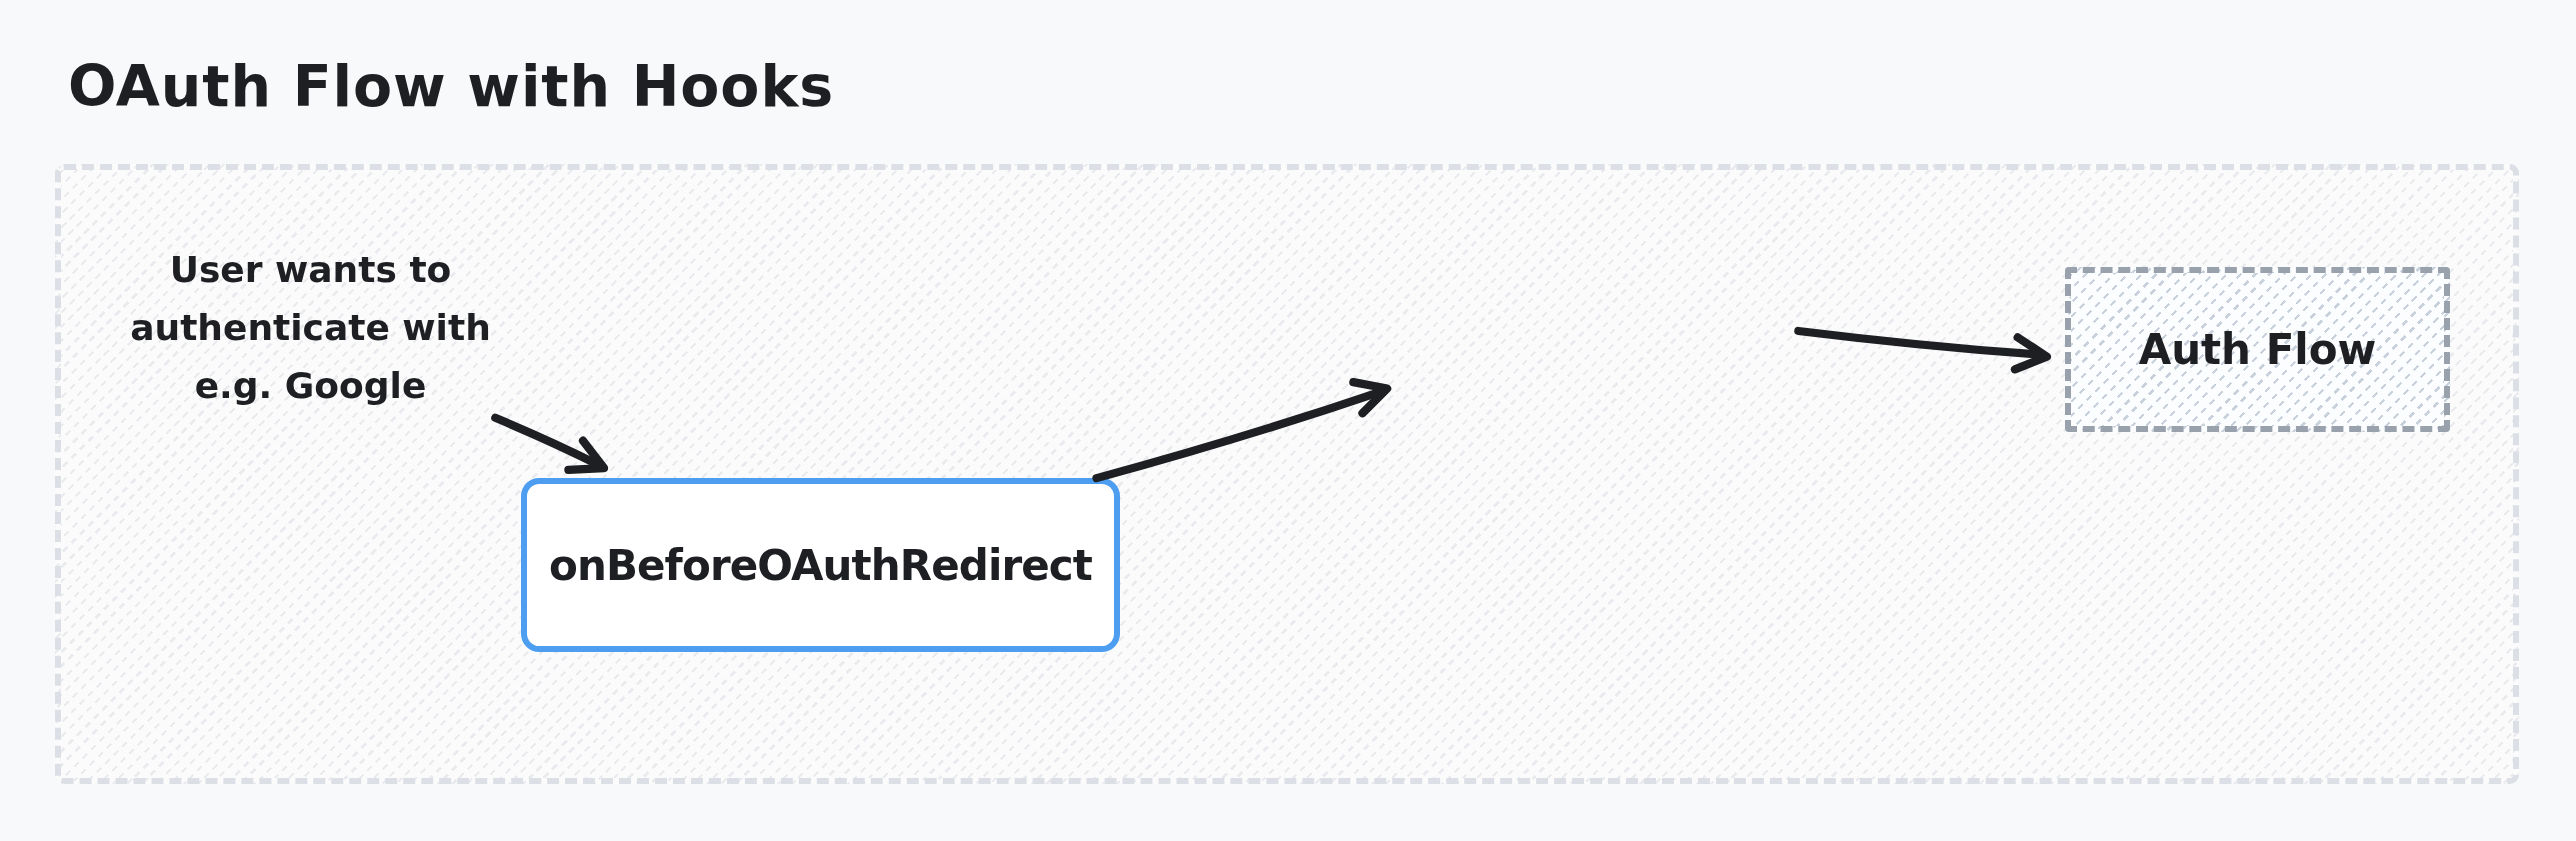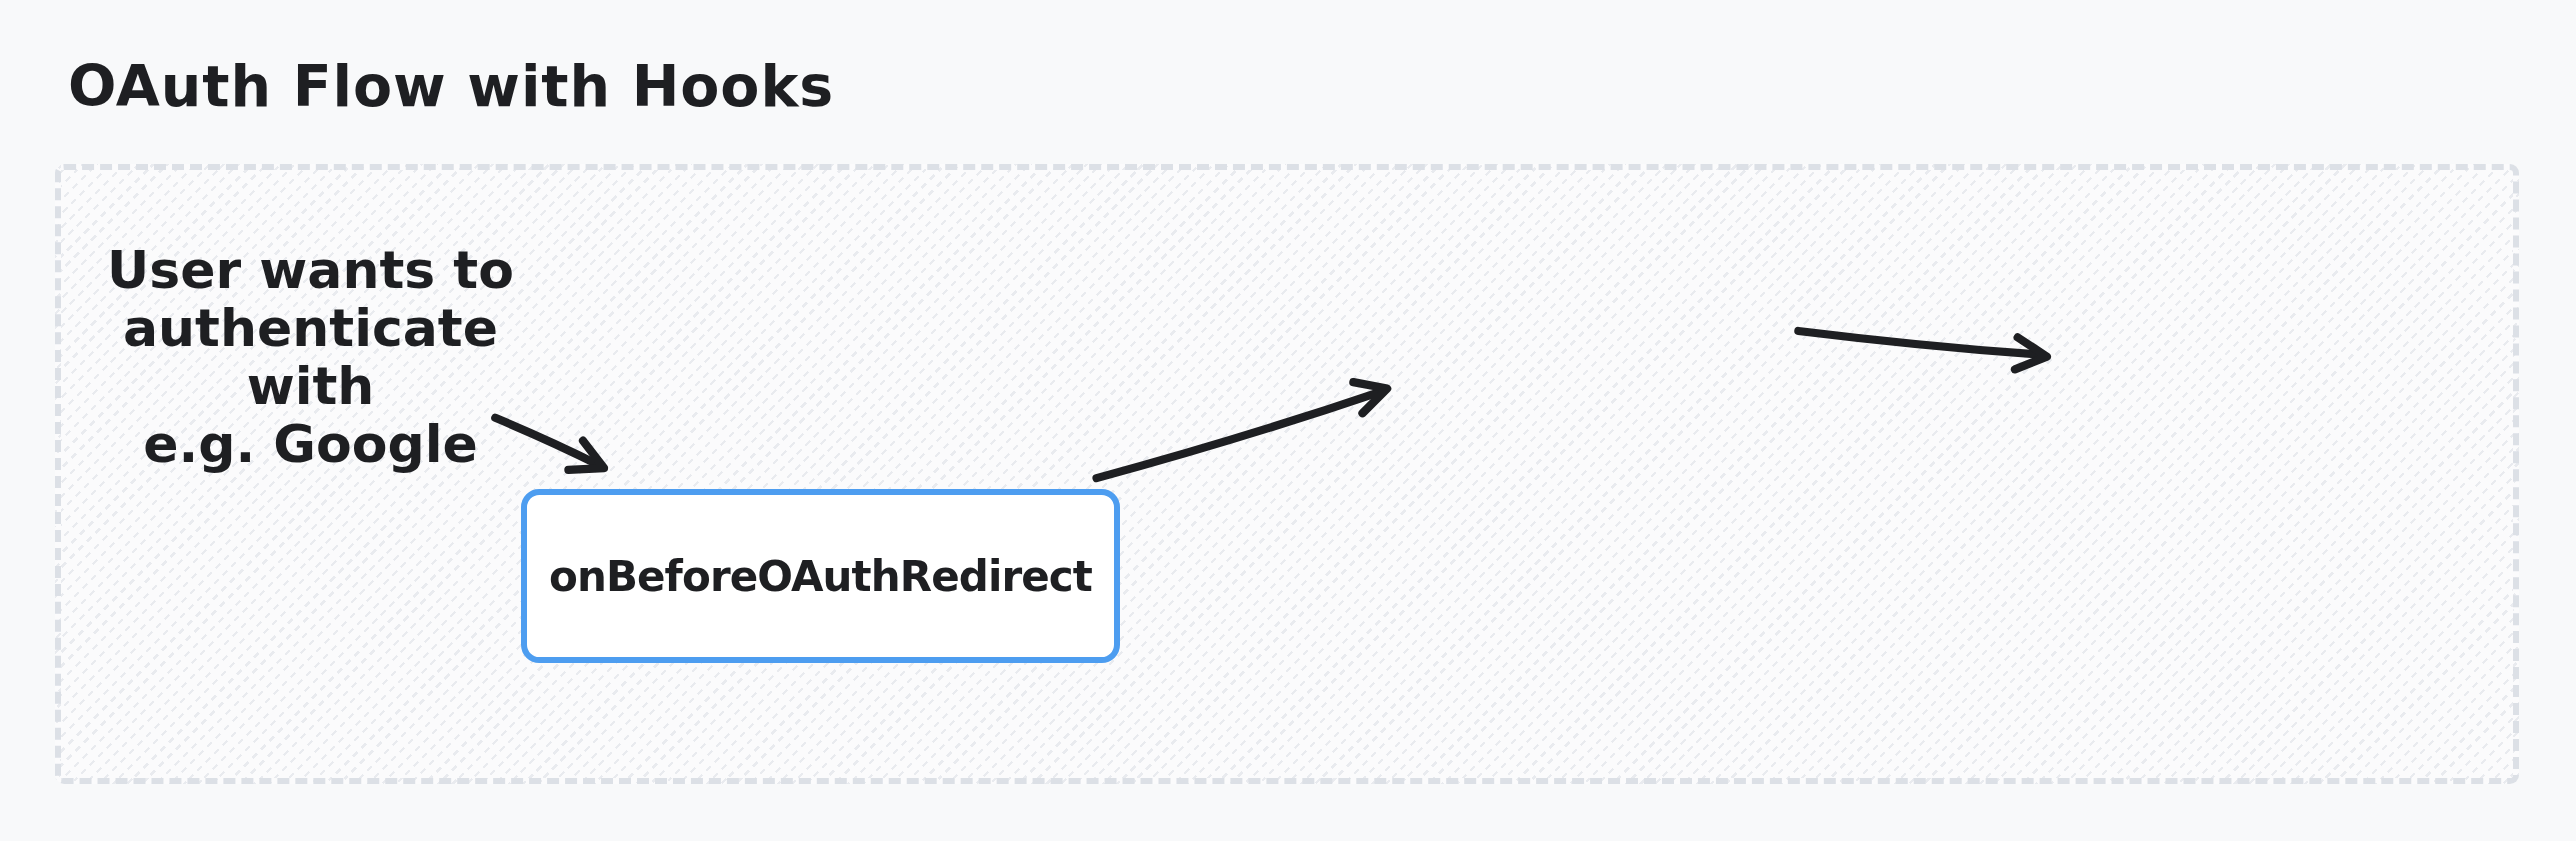--- a/index.html
+++ b/index.html
@@ -19,33 +19,33 @@
     box-sizing:border-box;
     border:6.4px dashed #dce0e6;border-radius:9.1px;
     background-color:#fbfbfc;
     background-image:
       repeating-linear-gradient(45deg,  #fbfbfc 0 5.5px, rgba(0,0,0,0) 5.5px 12px),
       repeating-linear-gradient(135deg, #e9ebef 0 2.3px, rgba(0,0,0,0) 2.3px 10px);
   }
   .label{
     position:absolute;width:457px;
     text-align:center;
-    font-size:52px;font-weight:700;line-height:58px;
+    font-size:36px;font-weight:700;line-height:58px;
     white-space:pre-line;
   }
   .label.user-intent{left:82px;top:241px;}
   .label.token-step{left:1380px;top:241px;}
   .node{
     position:absolute;box-sizing:border-box;
     display:flex;align-items:center;justify-content:center;
     font-size:42px;font-weight:700;
     white-space:nowrap;
   }
   .node.hook{
-    left:521px;top:489px;width:599px;height:174px;
+    left:521px;top:478px;width:599px;height:174px;
     border:6.4px solid #4d9df0;border-radius:18.3px;
     background:#ffffff;
     letter-spacing:-0.9px;
   }
   .node.authflow{
     left:2065px;top:267px;width:385px;height:165px;
     border:6.4px dashed #99a1ac;border-radius:3.7px;
     background-color:#fcfdfe;
     background-image:
       repeating-linear-gradient(45deg,  #fcfdfe 0 5.5px, rgba(0,0,0,0) 5.5px 12px),
@@ -68,20 +68,23 @@
 
   <div class="label user-intent">User wants to
 authenticate with
 e.g. Google</div>
 
 
   <div class="node hook">
     <span>onBeforeOAuthRedirect</span>
   </div>
 
+  <div class="node authflow">
+    <span>Auth Flow</span>
+  </div>
 
   <svg class="arrows" viewBox="0 0 2819 921" xmlns="http://www.w3.org/2000/svg">
 
     <g>
       <path d="M 542 457 Q 602 482 656 509"></path>
       <polyline points="622,514 661,512 638,482"></polyline>
     </g>
 
     <g>
       <path d="M 1200 523 Q 1362 479 1512 428"></path>

